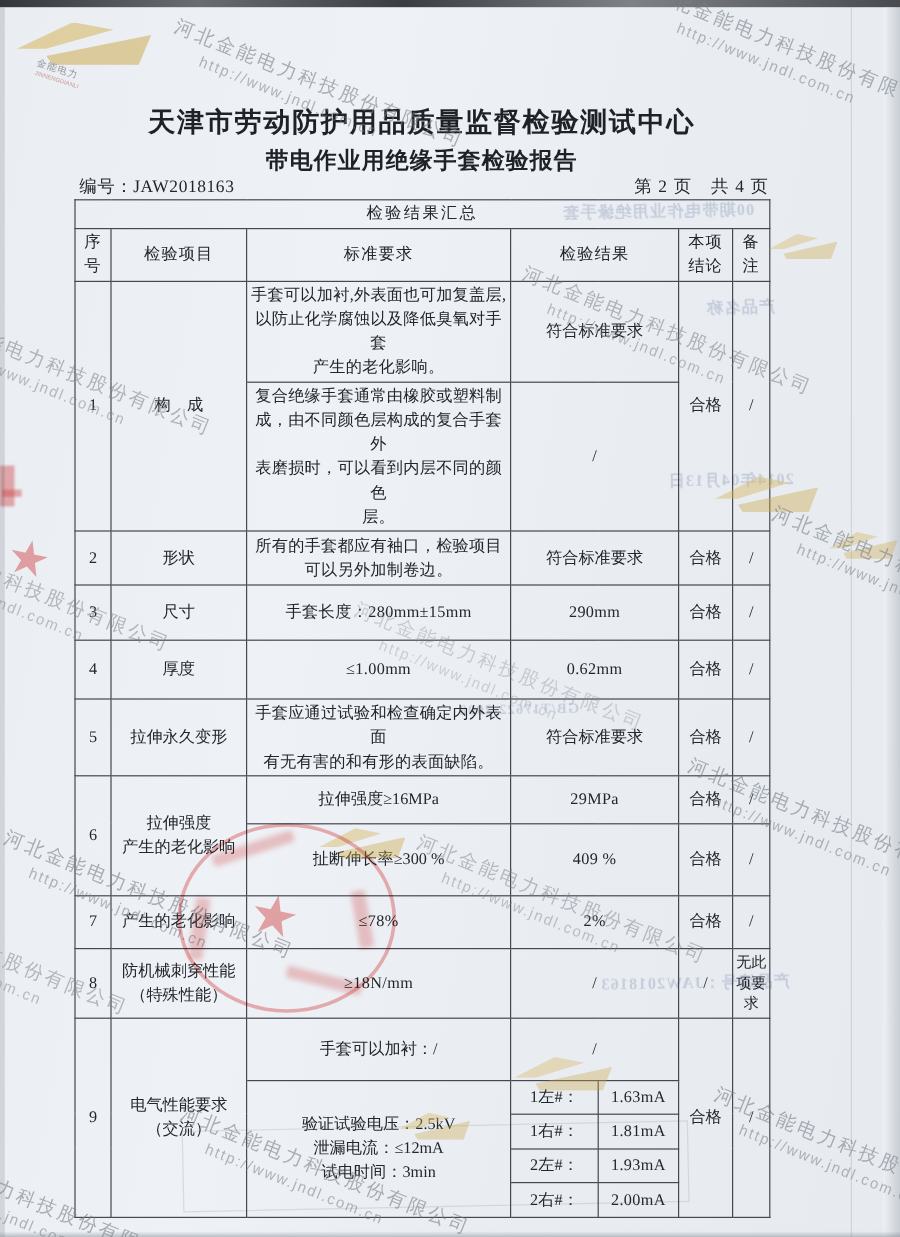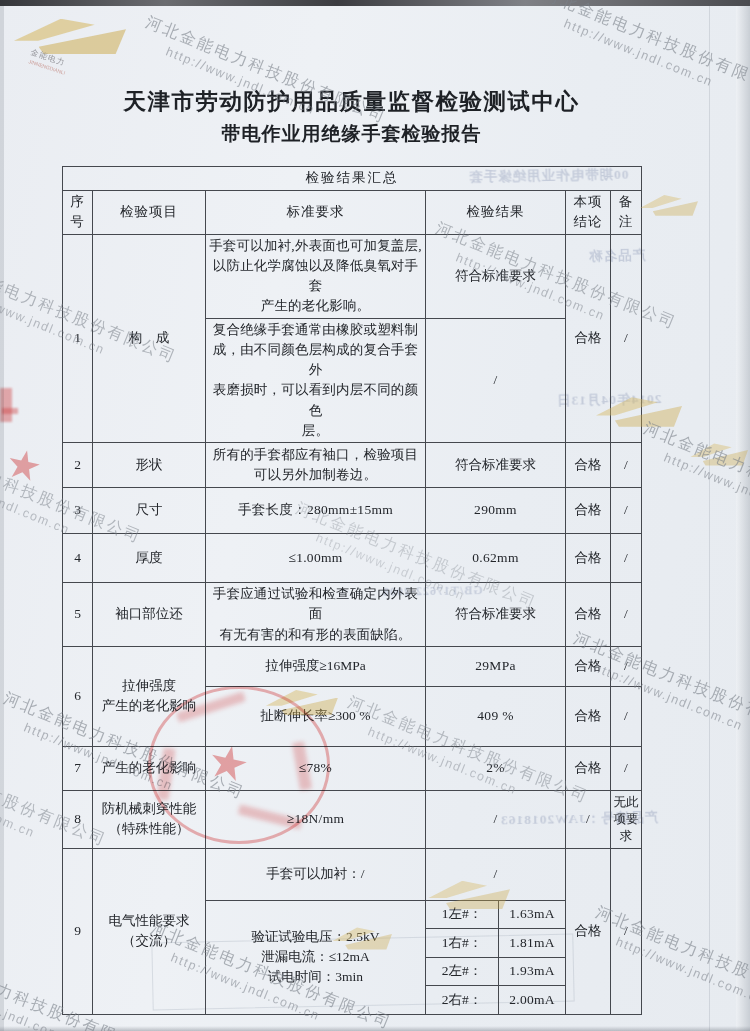--- a/index.html
+++ b/index.html
@@ -194,20 +194,24 @@
     <div class="rblob" style="left:176px;top:702px;width:70px;height:10px;transform:rotate(-18deg)"></div>
     <div class="rblob" style="left:160px;top:748px;width:12px;height:52px;transform:rotate(8deg)"></div>
     <div class="rblob" style="left:238px;top:812px;width:64px;height:10px;transform:rotate(14deg)"></div>
     <div class="rblob" style="left:296px;top:742px;width:12px;height:48px;transform:rotate(-10deg)"></div>
   </div>
 
   <div class="doc-header">
     <div class="title">天津市劳动防护用品质量监督检验测试中心</div>
     <div class="subtitle">带电作业用绝缘手套检验报告</div>
   </div>
+  <div class="meta-row">
+    <span class="no">编号：JAW2018163</span>
+    <span class="pg">第 2 页　共 4 页</span>
+  </div>
 
   <table class="report">
     <colgroup>
       <col style="width:30px">
         <col style="width:113px">
         <col style="width:220px">
       <col style="width:73px">
         <col style="width:67px">
         <col style="width:45px">
         <col style="width:31px">
@@ -268,21 +272,21 @@
       <td class="num">4</td>
       <td>厚度</td>
       <td class="latin">≤1.00mm</td>
       <td colspan="2" class="latin">0.62mm</td>
       <td>合格</td>
       <td>/</td>
     </tr>
 
     <tr style="height:62px">
       <td class="num">5</td>
-      <td>袖口部位还</td>
+      <td>拉伸永久变形</td>
       <td class="para ml">手套应通过试验和检查确定内外表面
 有无有害的和有形的表面缺陷。</td>
       <td colspan="2">符合标准要求</td>
       <td>合格</td>
       <td>/</td>
     </tr>
 
     <tr style="height:40px">
       <td rowspan="2" class="num">6</td>
       <td rowspan="2" class="ml">拉伸强度

